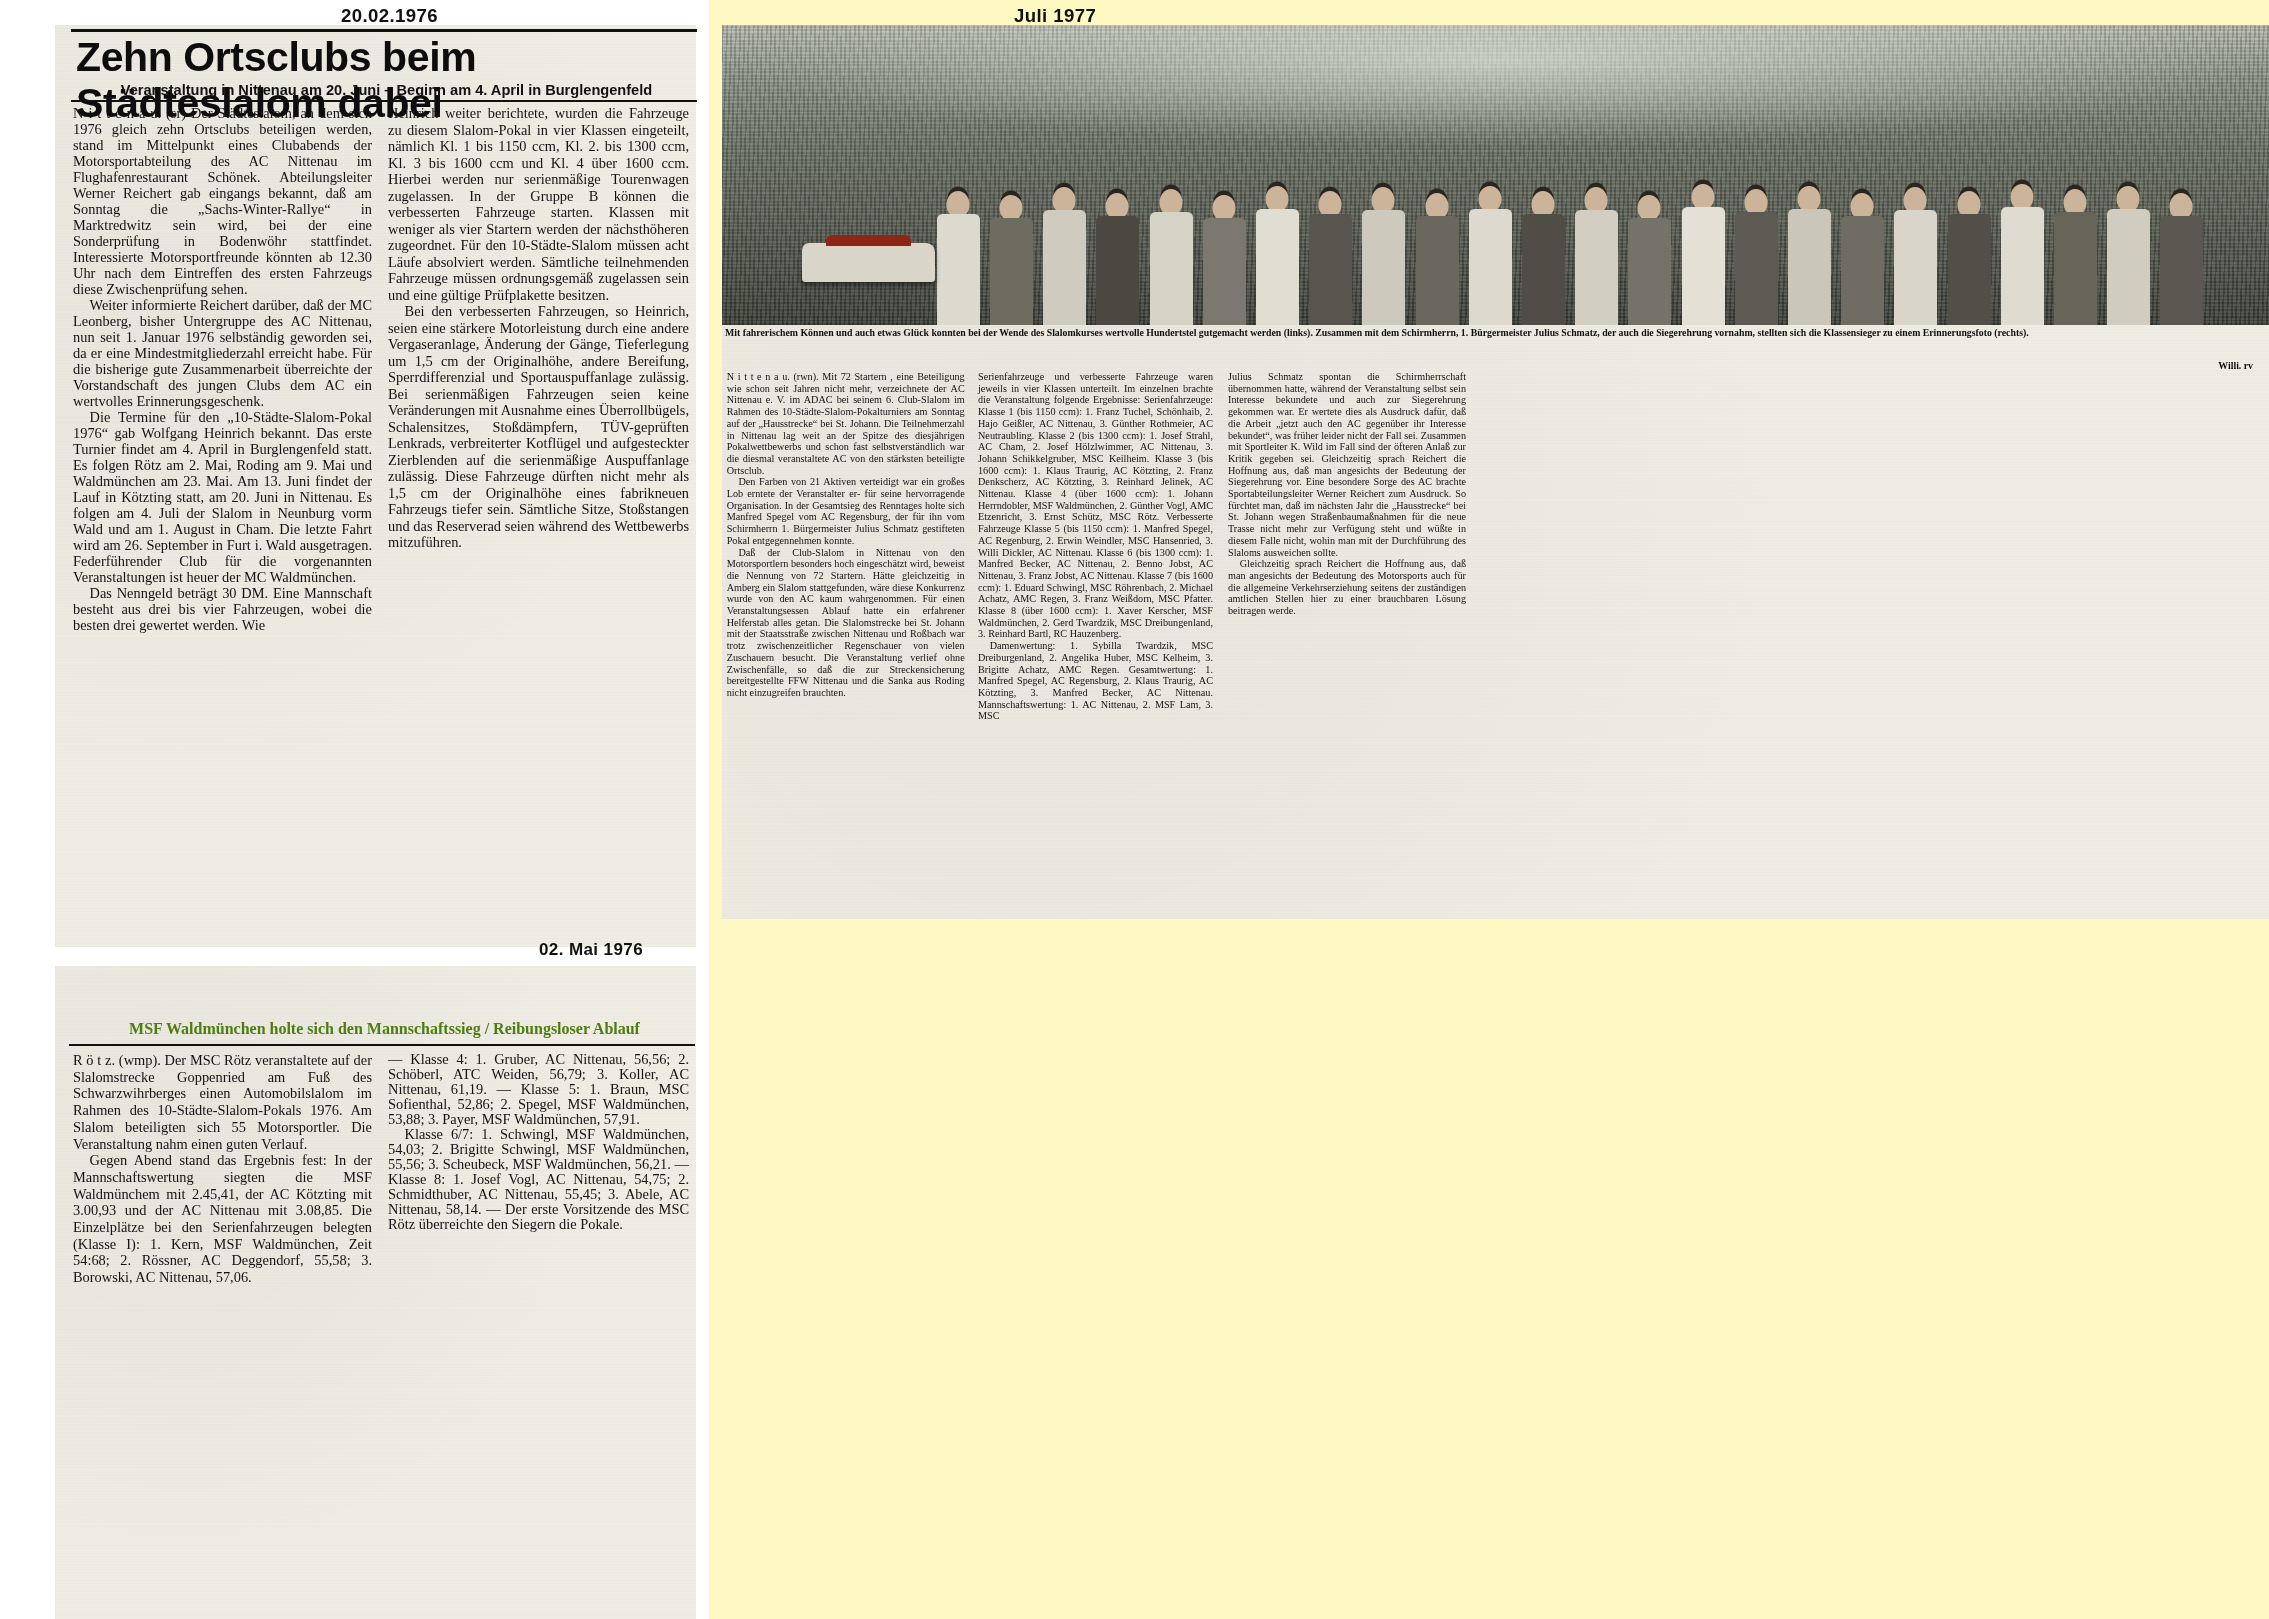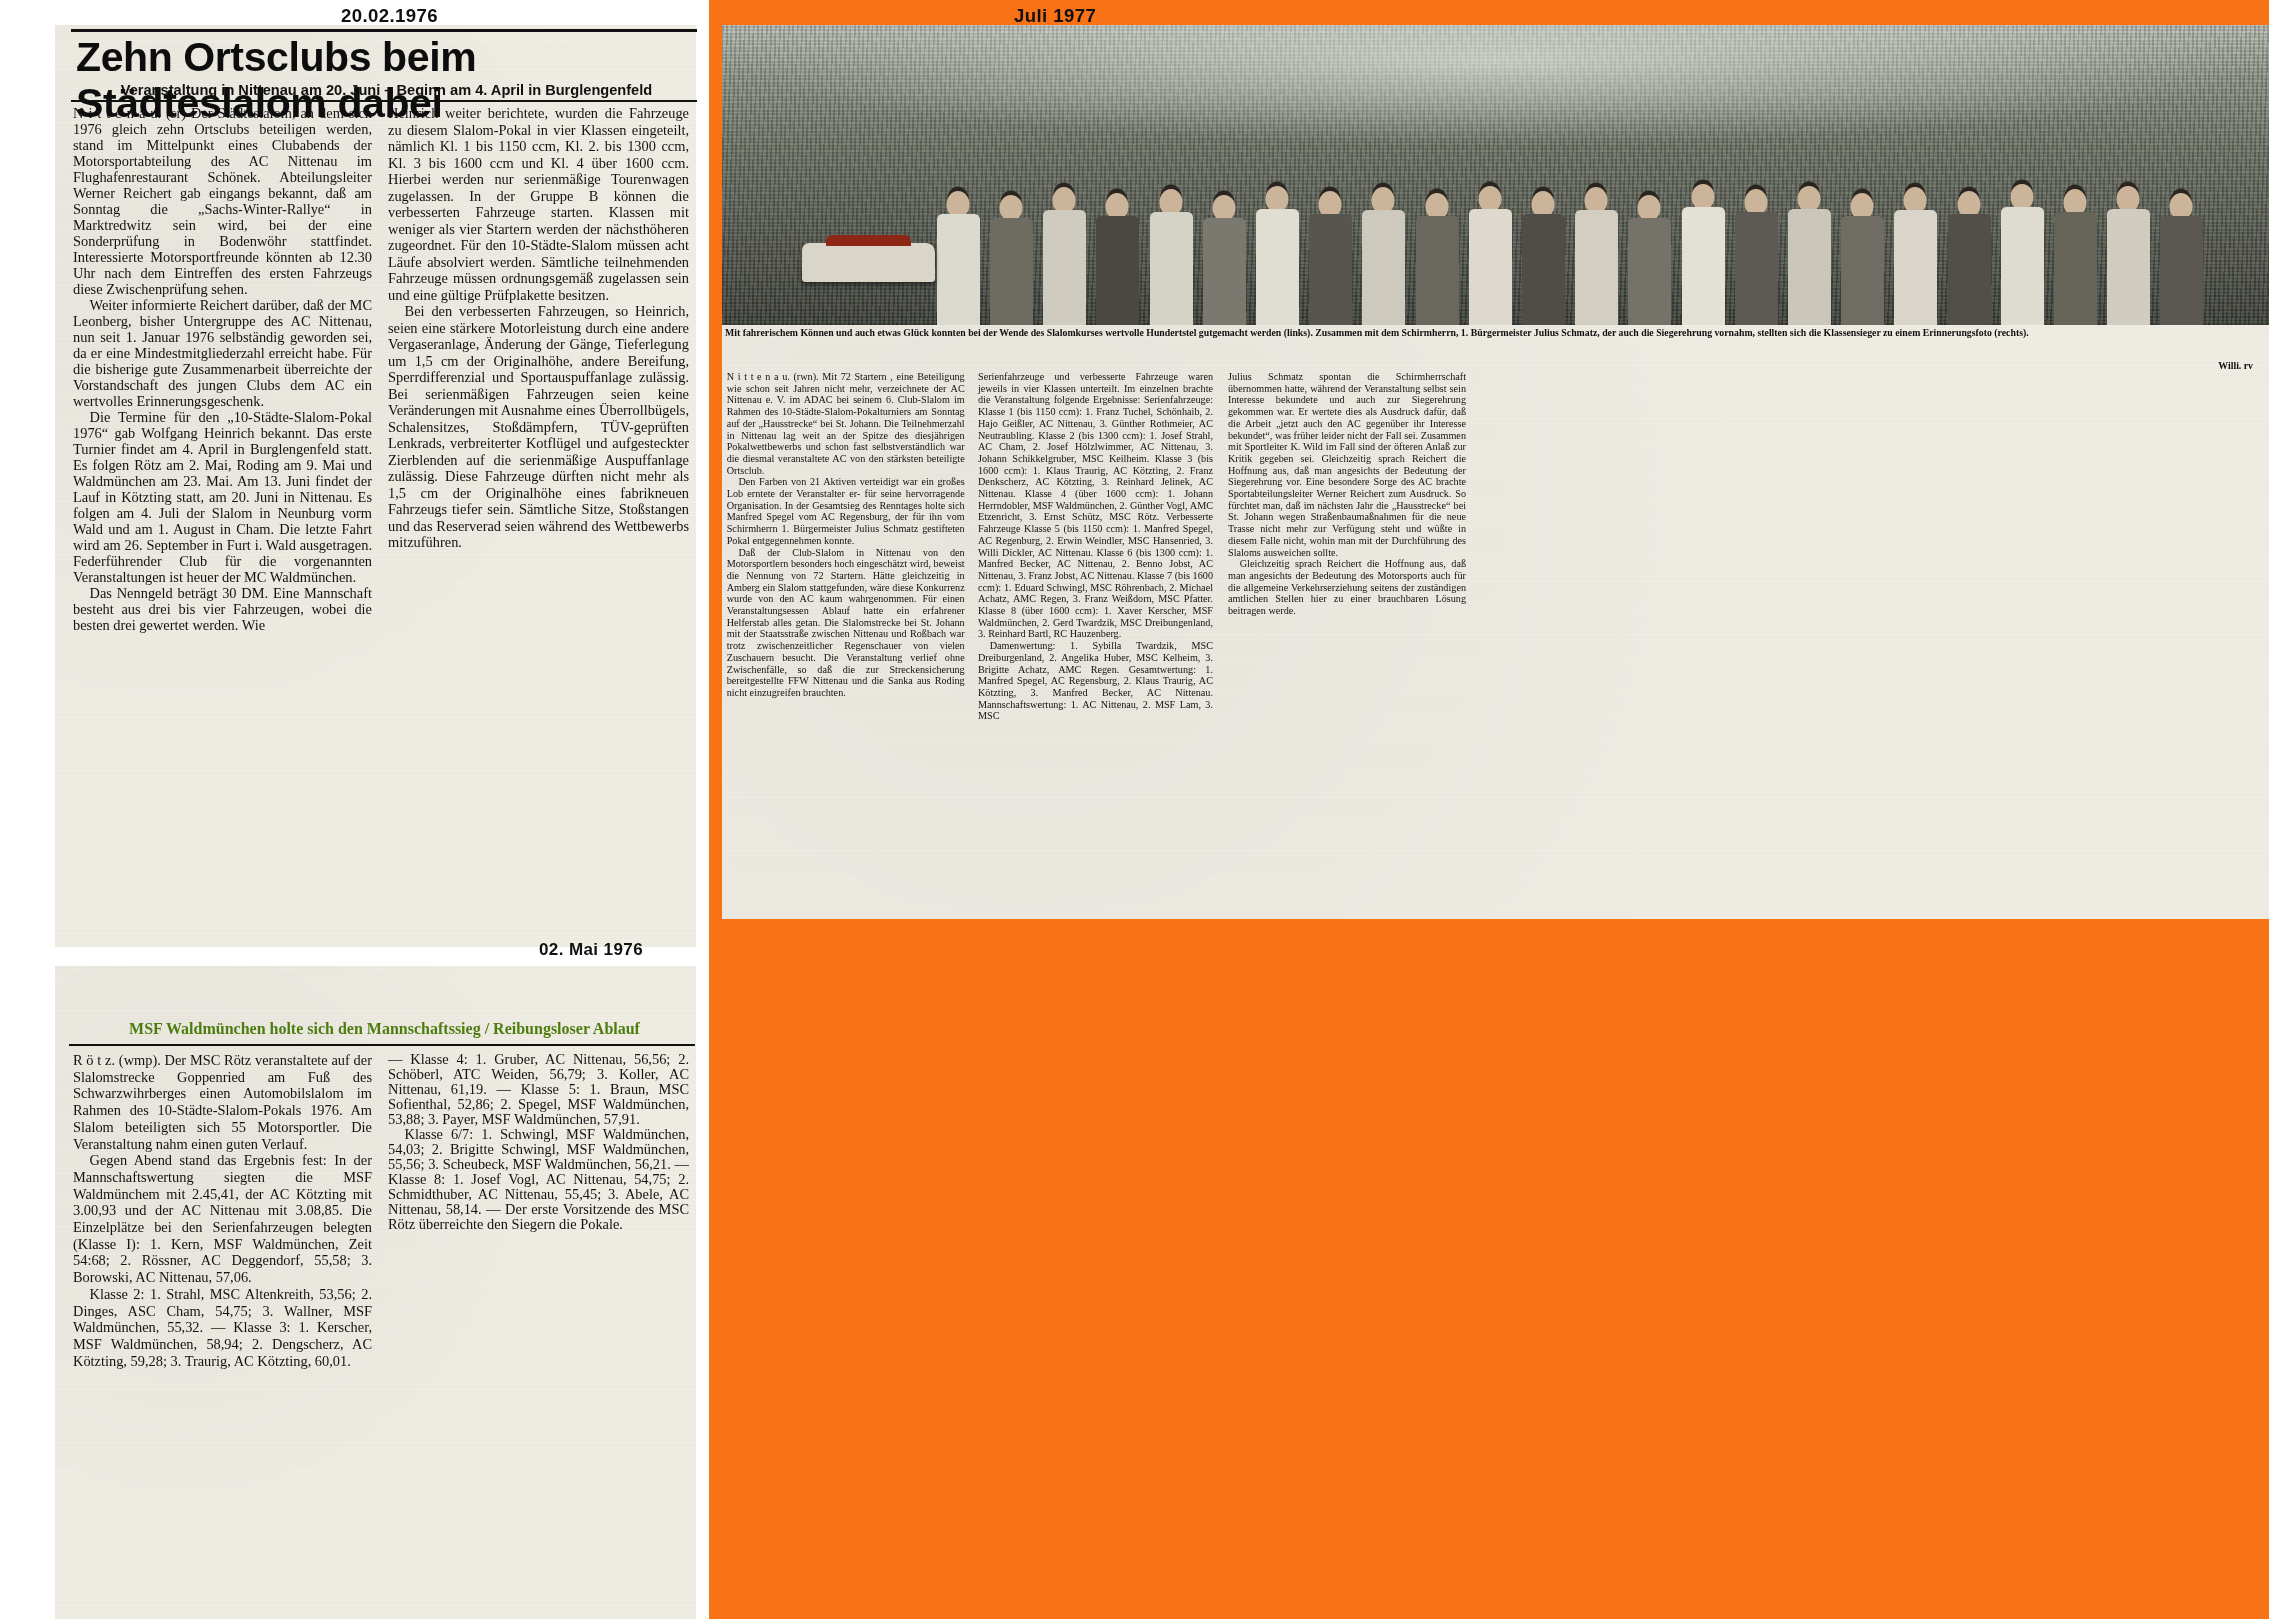--- a/index.html
+++ b/index.html
@@ -1,19 +1,19 @@
 <!DOCTYPE html>
 <html style="font-size:14px"><head>
 <meta charset="utf-8">
 <style>
   html,body{margin:0;padding:0;background:#ffffff;}
   body{width:2270px;height:1619px;font-family:"Liberation Serif",serif;overflow:hidden;position:relative;}
   .page{position:absolute;top:0;height:1619px;}
   .left-page{left:0;width:709px;background:#ffffff;}
-  .right-page{left:709px;width:1561px;background:#f97316;}
+  .right-page{left:709px;width:1561px;background:#fef9c3;}
   .datestamp{position:absolute;font-family:"Liberation Sans",sans-serif;font-weight:bold;font-size:18.6px;color:#111;letter-spacing:0.4px;}
   
   .scan{position:absolute;background:#efece4;box-shadow:inset 0 0 0 0 #ddd;}
   .scan:before{content:"";position:absolute;inset:0;background:
      repeating-linear-gradient(0deg,rgba(0,0,0,.012) 0 0.9px,rgba(255,255,255,0) 0.9px 2.7px),
      radial-gradient(circle at 20% 30%,rgba(0,0,0,.03),rgba(0,0,0,0) 60%);
      pointer-events:none;}
   .rule{position:absolute;background:#111;height:2.7px;}
   h1.head{font-family:"Liberation Sans",sans-serif;font-weight:bold;margin:0;color:#0d0d0d;
      letter-spacing:-0.4px;}
@@ -75,21 +75,20 @@
   <div class="datestamp" style="left:539px;top:940px;font-size:17px;">02. Mai 1976</div>
 
   <div class="scan" style="left:55px;top:966px;width:641px;height:653px;"></div>
 
   <div class="subhead2" style="left:69px;top:1020px;width:631px;position:absolute;font-size:16px;">MSF Waldmünchen holte sich den Mannschaftssieg / Reibungsloser Ablauf</div>
   <div class="rule" style="left:69px;top:1044px;width:626px;height:1.8px;"></div>
 
   <div class="col" style="left:73px;top:1052px;width:299px;font-size:14.4px;line-height:16.7px;">
     <p class="noind">R ö t z. (wmp). Der MSC Rötz veranstaltete auf der Slalomstrecke Goppenried am Fuß des Schwarzwihrberges einen Automobilslalom im Rahmen des 10-Städte-Slalom-Pokals 1976. Am Slalom beteiligten sich 55 Motorsportler. Die Veranstaltung nahm einen guten Verlauf.</p>
     <p>Gegen Abend stand das Ergebnis fest: In der Mannschaftswertung siegten die MSF Waldmünchem mit 2.45,41, der AC Kötzting mit 3.00,93 und der AC Nittenau mit 3.08,85. Die Einzelplätze bei den Serienfahrzeugen belegten (Klasse I): 1. Kern, MSF Waldmünchen, Zeit 54:68; 2. Rössner, AC Deggendorf, 55,58; 3. Borowski, AC Nittenau, 57,06.</p>
-    <p>Klasse 2: 1. Strahl, MSC Altenkreith, 53,56; 2. Dinges, ASC Cham, 54,75; 3. Wallner, MSF Waldmünchen, 55,32. — Klasse 3: 1. Kerscher, MSF Waldmünchen, 58,94; 2. Dengscherz, AC Kötzting, 59,28; 3. Traurig, AC Kötzting, 60,01.</p>
   </div>
 
   <div class="col" style="left:388px;top:1052px;width:301px;font-size:14.4px;line-height:15px;">
     <p class="noind">— Klasse 4: 1. Gruber, AC Nittenau, 56,56; 2. Schöberl, ATC Weiden, 56,79; 3. Koller, AC Nittenau, 61,19. — Klasse 5: 1. Braun, MSC Sofienthal, 52,86; 2. Spegel, MSF Waldmünchen, 53,88; 3. Payer, MSF Waldmünchen, 57,91.</p>
     <p>Klasse 6/7: 1. Schwingl, MSF Waldmünchen, 54,03; 2. Brigitte Schwingl, MSF Waldmünchen, 55,56; 3. Scheubeck, MSF Waldmünchen, 56,21. — Klasse 8: 1. Josef Vogl, AC Nittenau, 54,75; 2. Schmidthuber, AC Nittenau, 55,45; 3. Abele, AC Nittenau, 58,14. — Der erste Vorsitzende des MSC Rötz überreichte den Siegern die Pokale.</p>
   </div>
 </div>
 
 <div class="page right-page">
 

